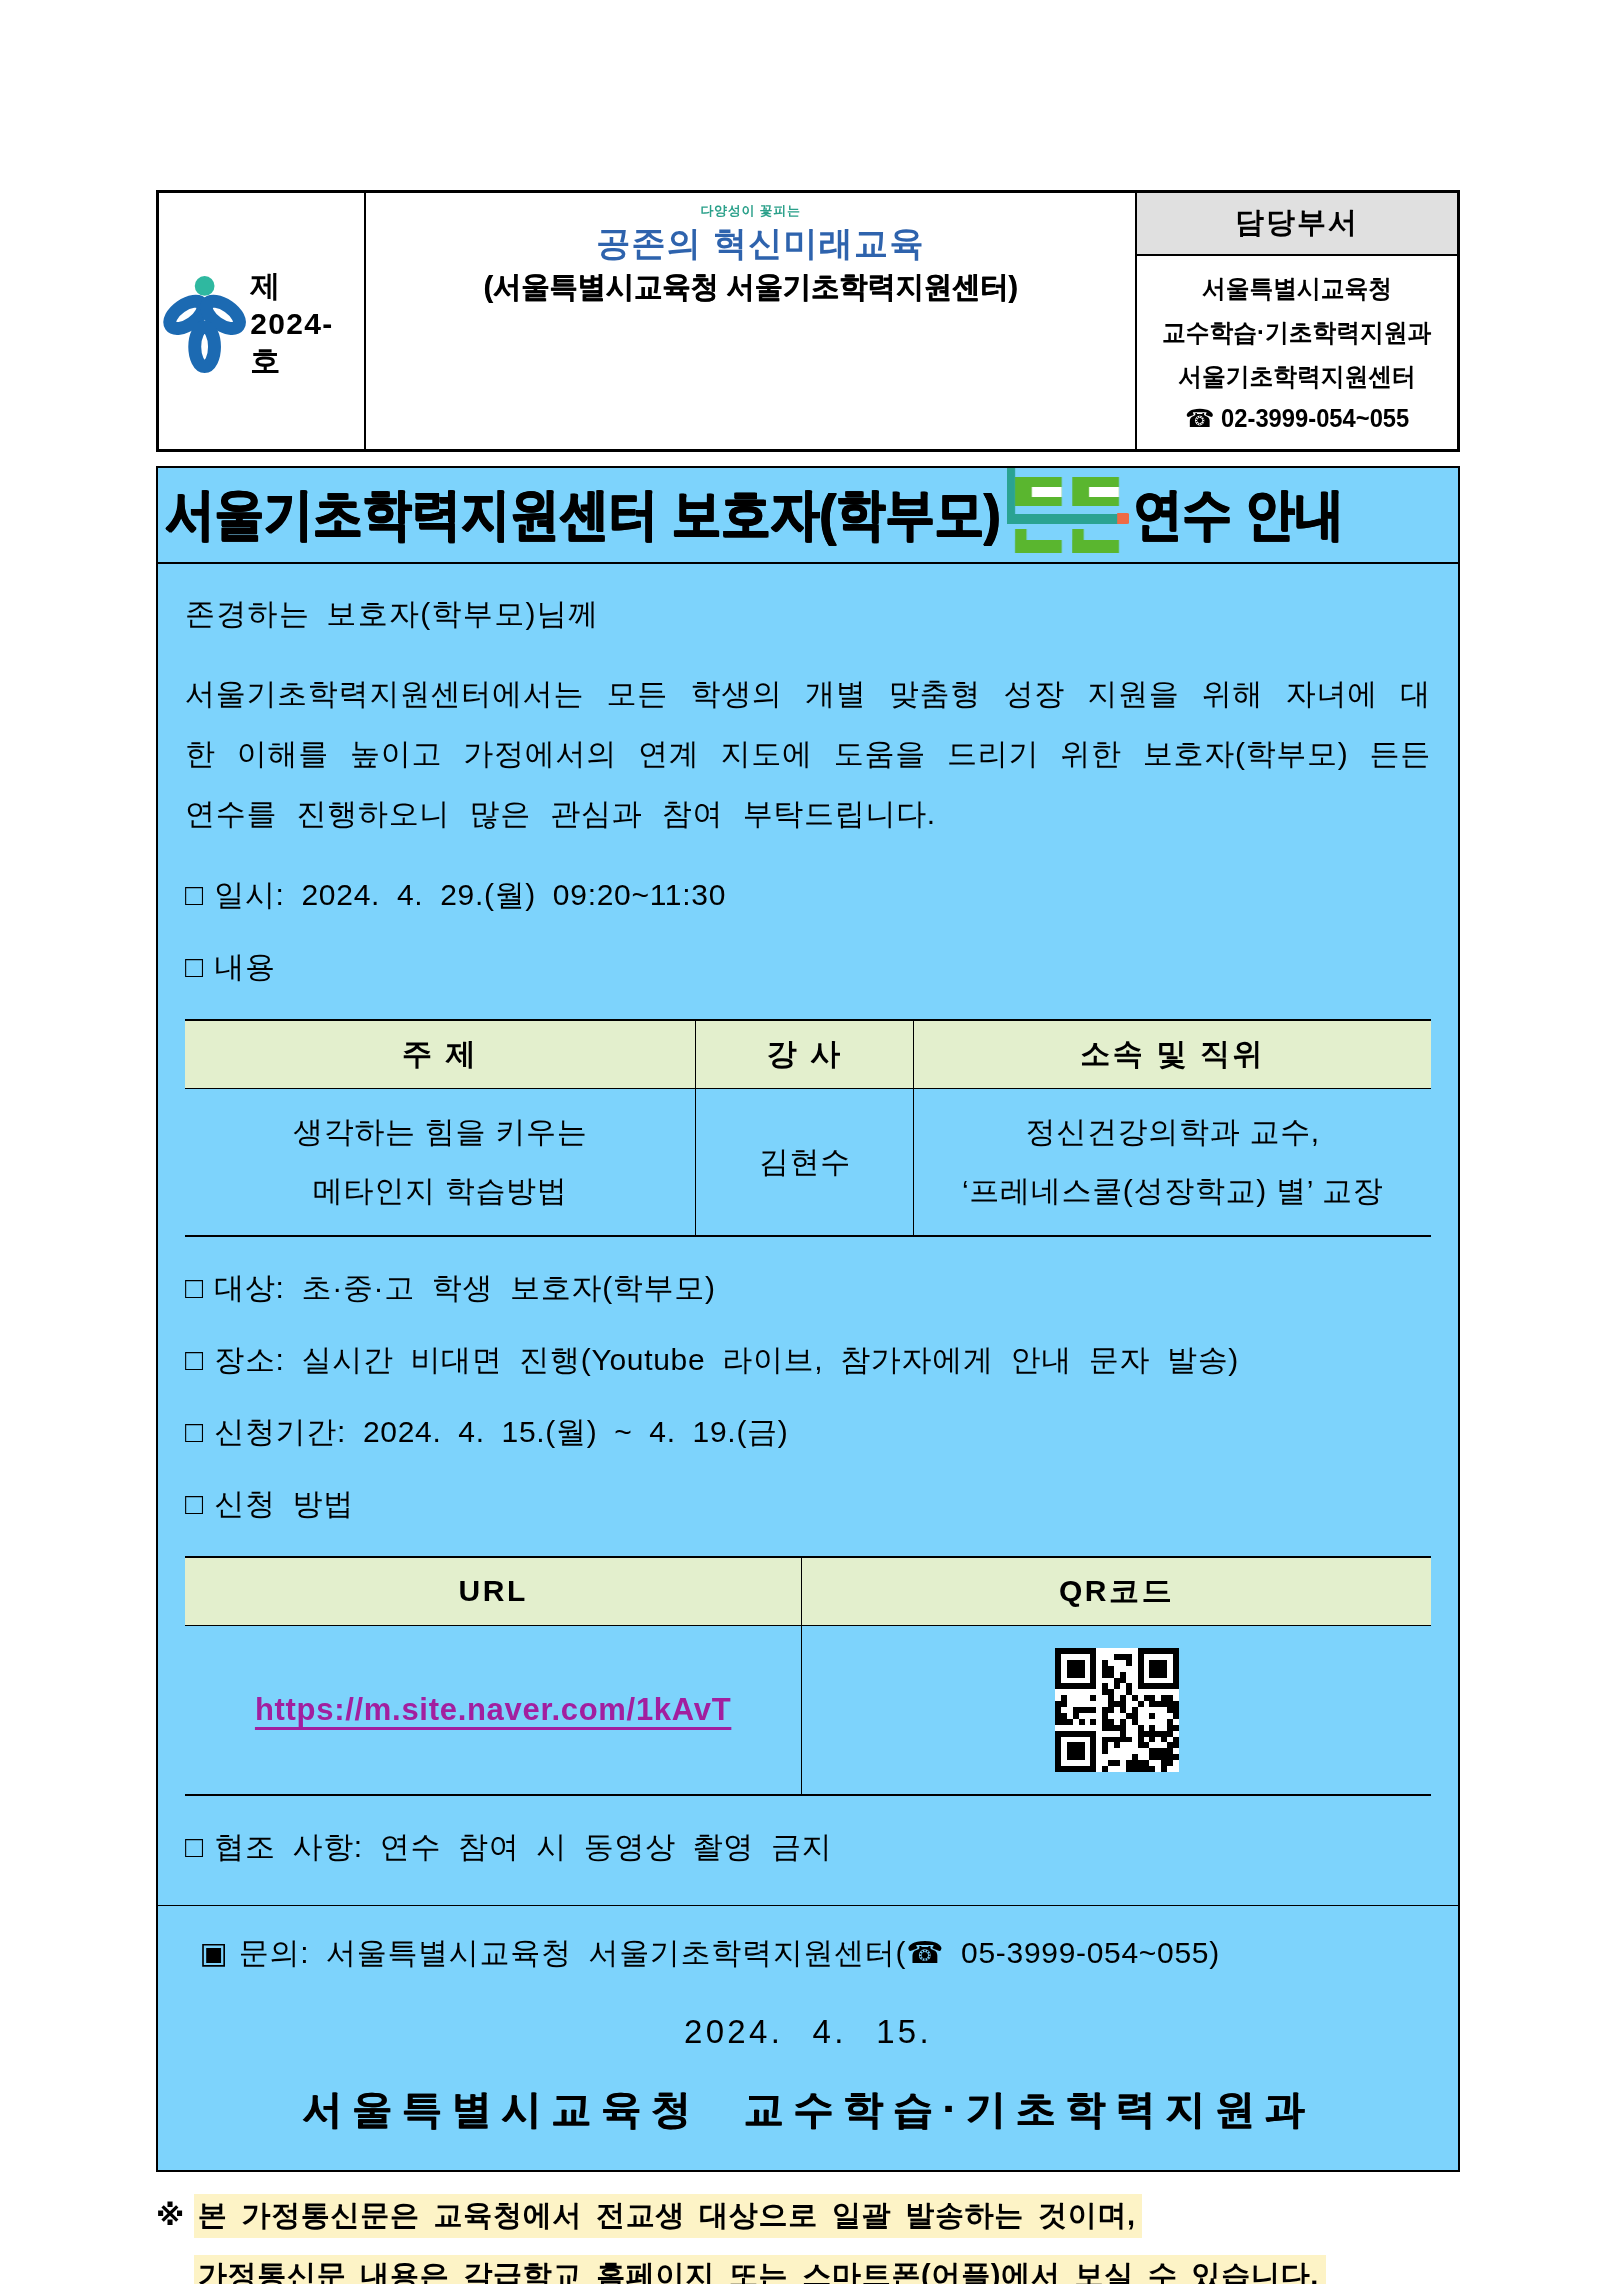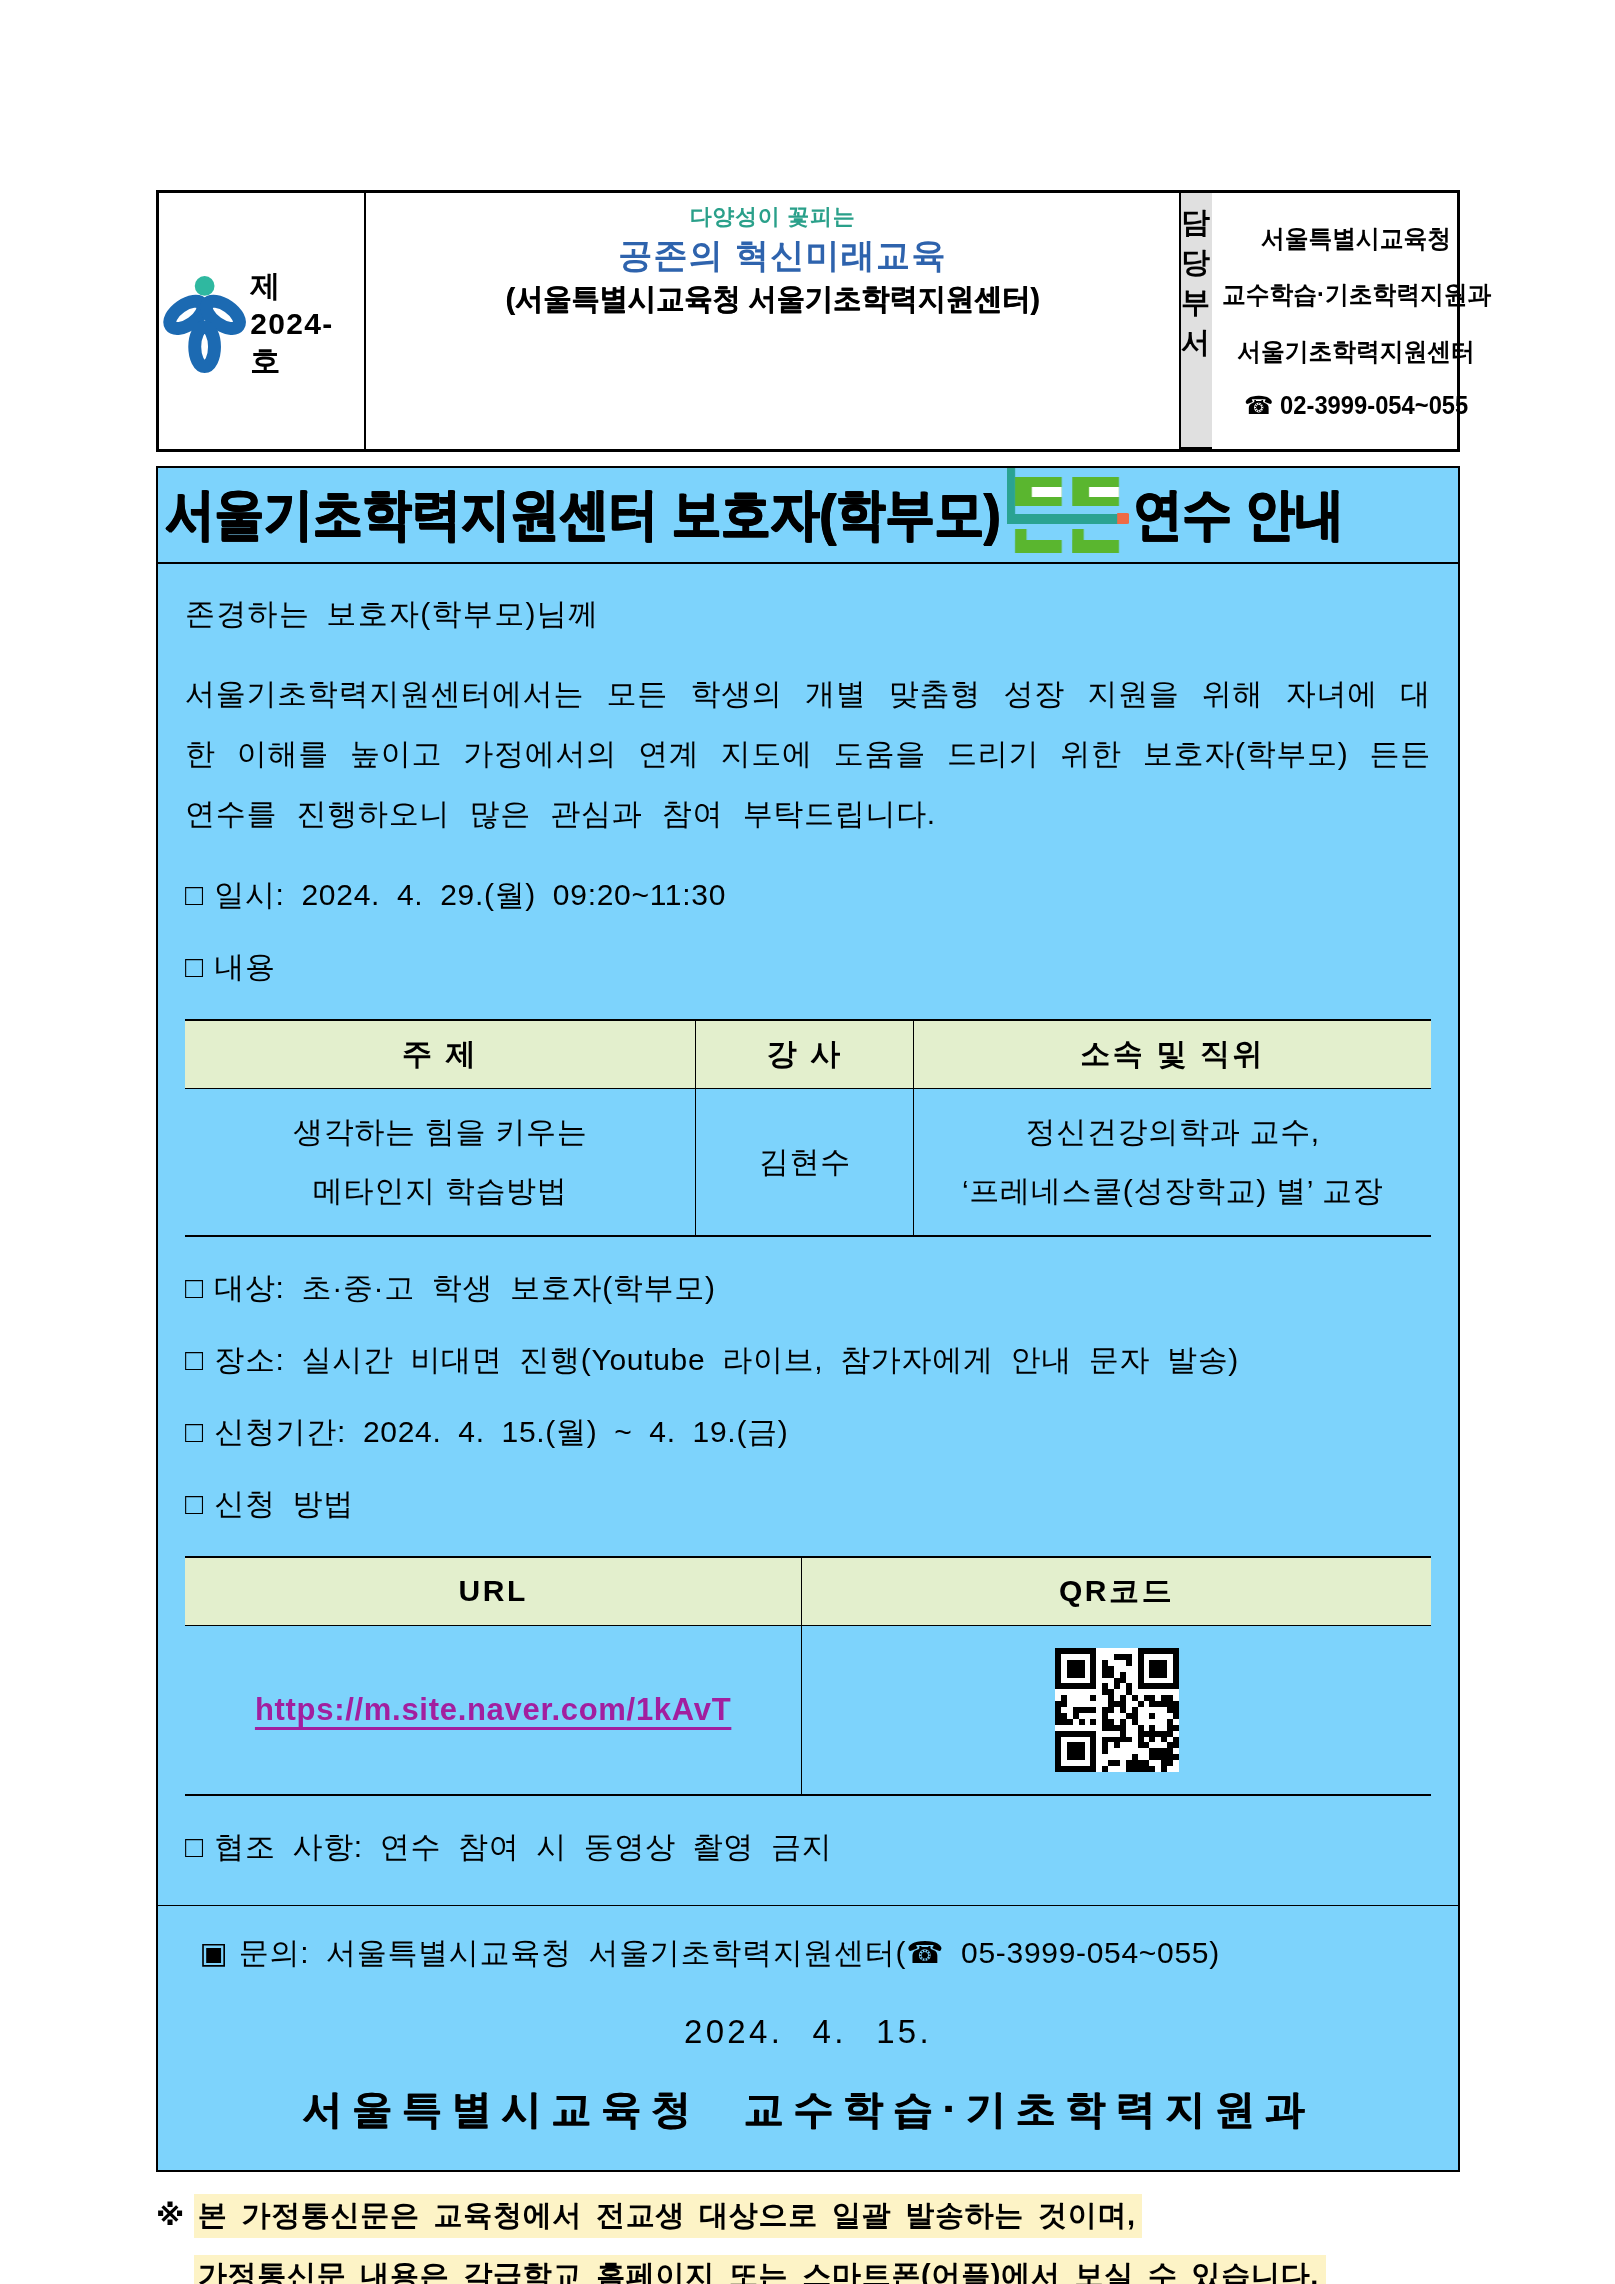--- a/index.html
+++ b/index.html
@@ -5,27 +5,27 @@
   html,body{margin:0;padding:0;background:#fff;}
   body{width:1616px;height:2284px;overflow:hidden;color:#000;
        font-family:"Liberation Sans","DejaVu Sans",sans-serif;}
   .sheet{width:1304px;margin:0 auto;padding-top:190px;}
 
   
   .hdr{display:flex;border:3.3px solid #000;height:262px;box-sizing:border-box;background:#fff;}
   .hdr-left{width:207px;border-right:2px solid #000;display:flex;flex-direction:row;align-items:center;justify-content:space-between;padding:18px 0 13px;box-sizing:border-box;}
   .issue-no{font-size:30px;font-weight:bold;letter-spacing:1.3px;}
   .hdr-mid{flex:1;border-right:2px solid #000;text-align:center;padding-top:9px;box-sizing:border-box;overflow:hidden;}
-  .slogan1{font-size:22px;font-weight:bold;color:#2aa08a;letter-spacing:0.7px;}
+  .slogan1{font-size:13px;font-weight:bold;color:#2aa08a;letter-spacing:0.7px;}
   .slogan2{font-size:34px;font-weight:bold;color:#2e63ad;letter-spacing:1.3px;margin-top:1.3px;margin-left:20px;}
   .masthead{font-size:80px;font-weight:bold;letter-spacing:17px;line-height:1.05;margin-top:3.9px;white-space:nowrap;
             text-shadow:1.3px 0 0 #000,-1.3px 0 0 #000,0 1.3px 0 #000,2px 1.3px 0 #000;}
   .mast-sub{font-size:30px;font-weight:bold;white-space:nowrap;transform:scaleX(.94);transform-origin:center;
             text-shadow:0.7px 0 0 #000;}
-  .hdr-right{width:276px;display:flex;flex-direction:row;box-sizing:border-box;}
+  .hdr-right{width:320px;display:flex;flex-direction:column;box-sizing:border-box;}
   .dept-head{background:#e0e0e0;border-bottom:2px solid #000;text-align:center;font-size:29px;font-weight:bold;padding:10.4px 0;letter-spacing:2px;}
   .dept-body{flex:1;display:flex;flex-direction:column;justify-content:space-evenly;align-items:center;padding:5.2px 2.6px;}
   .dept-line{font-size:25px;font-weight:bold;white-space:nowrap;transform:scaleX(.95);letter-spacing:0px;}
 
   
   .main-box{border:2.6px solid #000;margin-top:14.3px;background:#7dd3fc;}
   .title-row{border-bottom:2px solid #000;padding:7.8px 6.5px 9px;white-space:nowrap;overflow:hidden;}
   .title-inner{display:inline-flex;align-items:center;transform:scaleX(.88);transform-origin:left center;}
   .big-title{font-size:56px;font-weight:bold;letter-spacing:0px;
              text-shadow:1.3px 0 0 #000,-0.7px 0 0 #000,0 0.7px 0 #000,1.3px 1.3px 0 #000;}

